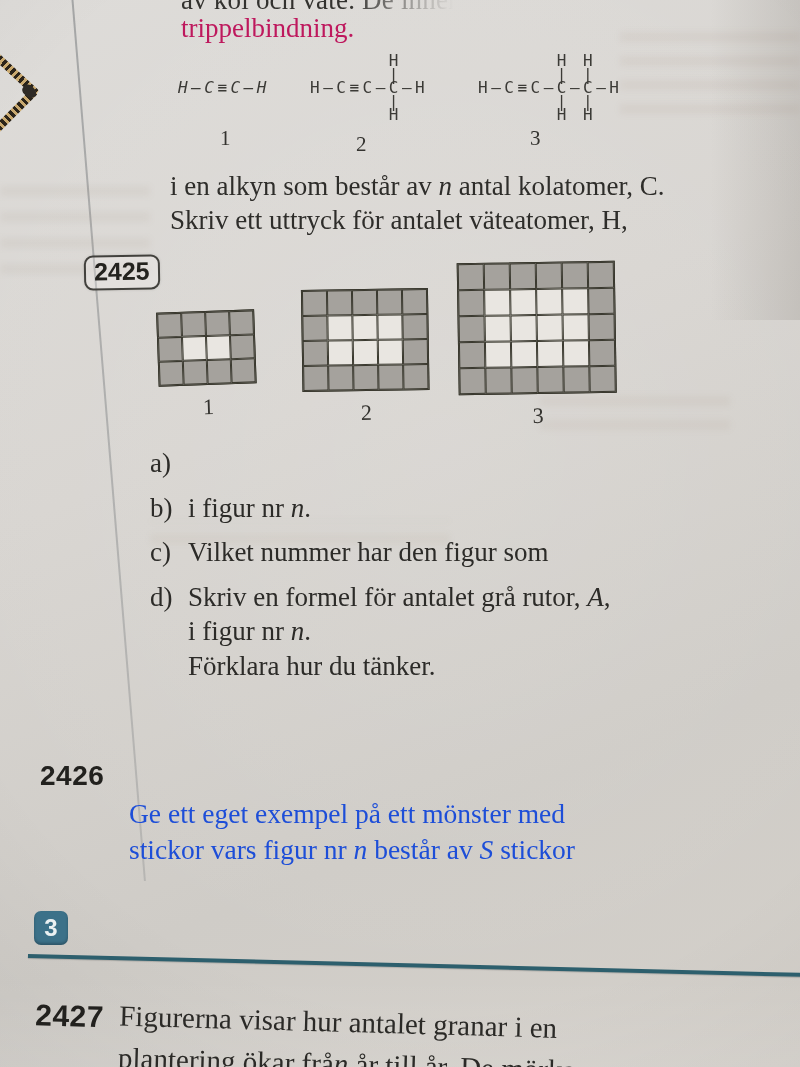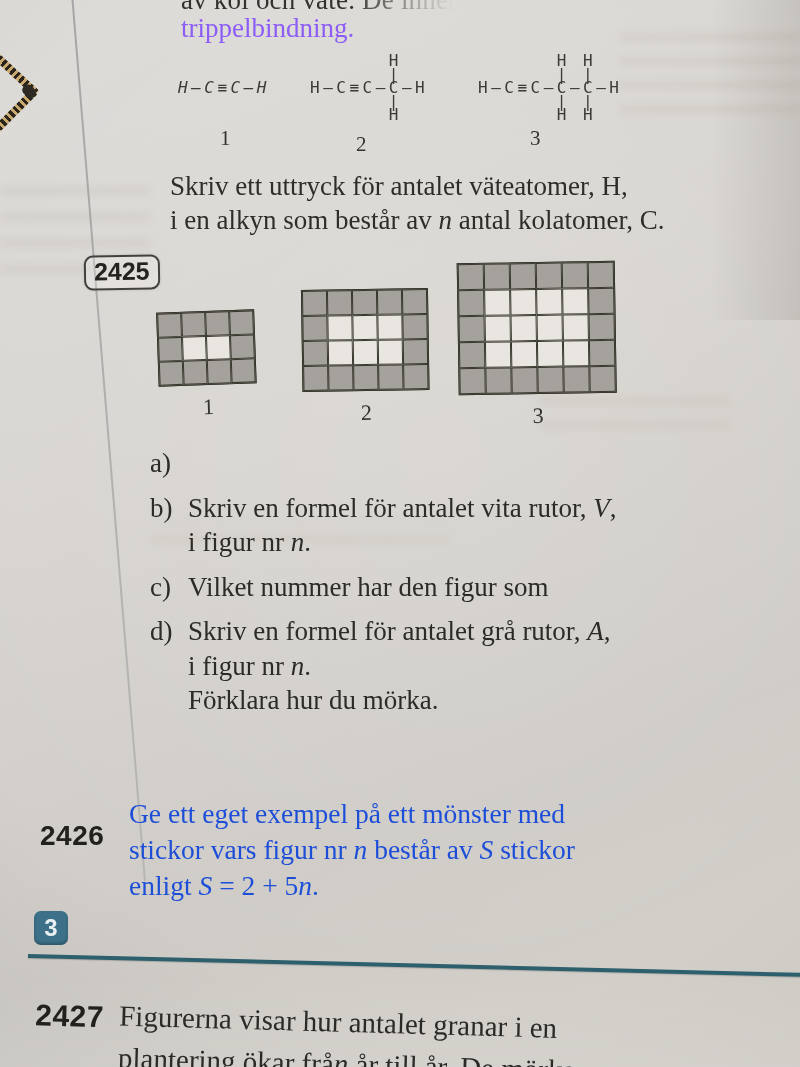--- a/index.html
+++ b/index.html
@@ -37,21 +37,21 @@
     background:repeating-linear-gradient(90deg,#2b241a 0 3px,#c9a96f 3px 6px);}
   .pencil .edge2{position:absolute;left:0;top:84px;width:58px;height:8px;border-radius:2px;
     transform:rotate(-45deg);transform-origin:left center;
     background:repeating-linear-gradient(90deg,#2b241a 0 3px,#c9a96f 3px 6px);}
   .pencil .tip{position:absolute;left:28px;top:42px;width:15px;height:11px;border-radius:45% 60% 60% 45%;
     background:#2e2a25;transform:rotate(42deg);}
   
   .top-cut{left:181px;top:-15px;font-size:27px;letter-spacing:.2px;color:#33322f;white-space:nowrap;
     -webkit-mask-image:linear-gradient(to right,#000 60%,rgba(0,0,0,.3) 84%,transparent 97%);
             mask-image:linear-gradient(to right,#000 60%,rgba(0,0,0,.3) 84%,transparent 97%);}
-  .intro{left:181px;top:13px;font-size:27px;color:#8b5cf6;}
+  .intro{left:181px;top:13px;font-size:27px;color:#be185d;}
   .chem{font-family:"DejaVu Sans Mono",monospace;font-size:16px;line-height:13.5px;
     letter-spacing:3.5px;color:#3b3a36;white-space:pre;}
   .chem .ln{height:13.5px;}
   .chem-label{font-size:21px;color:#34332f;}
   .qtext{left:170px;top:170px;font-size:27px;line-height:33.5px;color:#2e2d2a;width:580px;}
   .badge2425{left:84px;top:255px;border:2.5px solid #42413d;border-radius:9px;padding:0 8px 2px 8px;
     font-family:"Liberation Sans",sans-serif;font-weight:700;font-size:25px;color:#24231f;
     background:rgba(250,249,246,0.25);transform:rotate(-1deg);box-shadow:0 0 3px rgba(0,0,0,0.12);}
   
   .fig-wrap{display:flex;flex-direction:column;align-items:center;}
@@ -62,21 +62,21 @@
   .fig-label{font-size:22px;margin-top:9px;color:#34332f;}
   #fig1{left:158px;top:311px;--cell:24px;transform:rotate(-2deg);}
   #fig2{left:302px;top:289px;--cell:25px;transform:rotate(-0.9deg);}
   #fig3{left:458px;top:262px;--cell:26px;transform:rotate(-0.9deg);}
   
   .parts{left:150px;top:446px;width:620px;}
   .part{display:flex;margin-bottom:10px;font-size:27px;line-height:34.5px;color:#2c2b28;}
   .pkey{width:38px;flex:none;}
   
   .pnum{font-family:"Liberation Sans",sans-serif;font-weight:700;color:#22211e;letter-spacing:.5px;}
-  .num2426{left:40px;top:820px;font-size:28px;}
+  .num2426{left:40px;top:760px;font-size:28px;}
   .text2426{left:129px;top:796px;font-size:27.5px;line-height:36px;width:600px;color:#1d4ed8;}
   
   .chapter-badge{left:34px;top:911px;width:34px;height:34px;border-radius:7px;background:#3c7189;
     color:#eaf0f2;font-family:"Liberation Sans",sans-serif;font-weight:700;font-size:24px;
     display:flex;align-items:center;justify-content:center;box-shadow:inset 0 -2px 3px rgba(0,0,0,0.25);}
   .rule-teal{left:28px;top:954px;width:782px;height:3.5px;background:#2d5f6d;
     transform:rotate(1.4deg);transform-origin:left center;box-shadow:0 1px 1px rgba(0,0,0,0.15);}
   
   .block2427{left:28px;top:988px;width:760px;transform:rotate(1.6deg);transform-origin:left top;}
   .num2427{position:absolute;left:8px;top:10px;font-size:30px;}
@@ -105,22 +105,22 @@
 <div class="abs intro">trippelbindning.</div>
 
 <div class="abs chem" style="left:178px;top:81px;font-style:italic;"><div class="ln">H–C≡C–H</div></div>
 <div class="abs chem" style="left:310px;top:54px;"><div class="ln">      H</div><div class="ln">      |</div><div class="ln">H–C≡C–C–H</div><div class="ln">      |</div><div class="ln">      H</div></div>
 <div class="abs chem" style="left:478px;top:54px;"><div class="ln">      H H</div><div class="ln">      | |</div><div class="ln">H–C≡C–C–C–H</div><div class="ln">      | |</div><div class="ln">      H H</div></div>
 <div class="abs chem-label" style="left:220px;top:126px;">1</div>
 <div class="abs chem-label" style="left:356px;top:132px;">2</div>
 <div class="abs chem-label" style="left:530px;top:126px;">3</div>
 
 <div class="abs qtext">
+    <div class="ln">i en alkyn som består av <i>n</i> antal kolatomer, C.</div>
     <div class="ln">Skriv ett uttryck för antalet väteatomer, H,</div>
-    <div class="ln">i en alkyn som består av <i>n</i> antal kolatomer, C.</div>
   </div>
 
 <div class="abs badge2425">2425</div>
 
 <div class="abs fig-wrap" id="fig1">
   <div class="grid" style="grid-template-columns: repeat(4, var(--cell));">
       <div class="cell gray"></div>
       <div class="cell gray"></div>
       <div class="cell gray"></div>
       <div class="cell gray"></div>
@@ -196,45 +196,43 @@
   <div class="fig-label">3</div>
 </div>
 
 <div class="abs parts">
   <div class="part">
     <span class="pkey">a)</span>
   </div>
   <div class="part">
     <span class="pkey">b)</span>
     <div class="ptext">
-        <div class="ln">Skriv en formel för antalet vita rutor, <i>V</i>,</div>
         <div class="ln">i figur nr <i>n</i>.</div>
       </div>
   </div>
   <div class="part">
     <span class="pkey">c)</span>
     <div class="ptext">
         <div class="ln">Vilket nummer har den figur som</div>
       </div>
   </div>
   <div class="part">
     <span class="pkey">d)</span>
     <div class="ptext">
         <div class="ln">Skriv en formel för antalet grå rutor, <i>A</i>,</div>
         <div class="ln">i figur nr <i>n</i>.</div>
-        <div class="ln">Förklara hur du mörka.</div>
+        <div class="ln">Förklara hur du tänker.</div>
       </div>
   </div>
 </div>
 
 <div class="abs pnum num2426">2426</div>
 <div class="abs text2426">
     <div class="ln">Ge ett eget exempel på ett mönster med</div>
     <div class="ln">stickor vars figur nr <i>n</i> består av <i>S</i> stickor</div>
-    <div class="ln">enligt <i>S</i> = 2 + 5<i>n</i>.</div>
   </div>
 
 <div class="abs chapter-badge">3</div>
 <div class="abs rule-teal"></div>
 
 <div class="abs block2427">
   <div class="pnum num2427">2427</div>
   <div class="text2427">
       <div class="ln">Figurerna visar hur antalet granar i en</div>
       <div class="ln">plantering ökar frå<i>n</i> år till år. De mörka</div>

